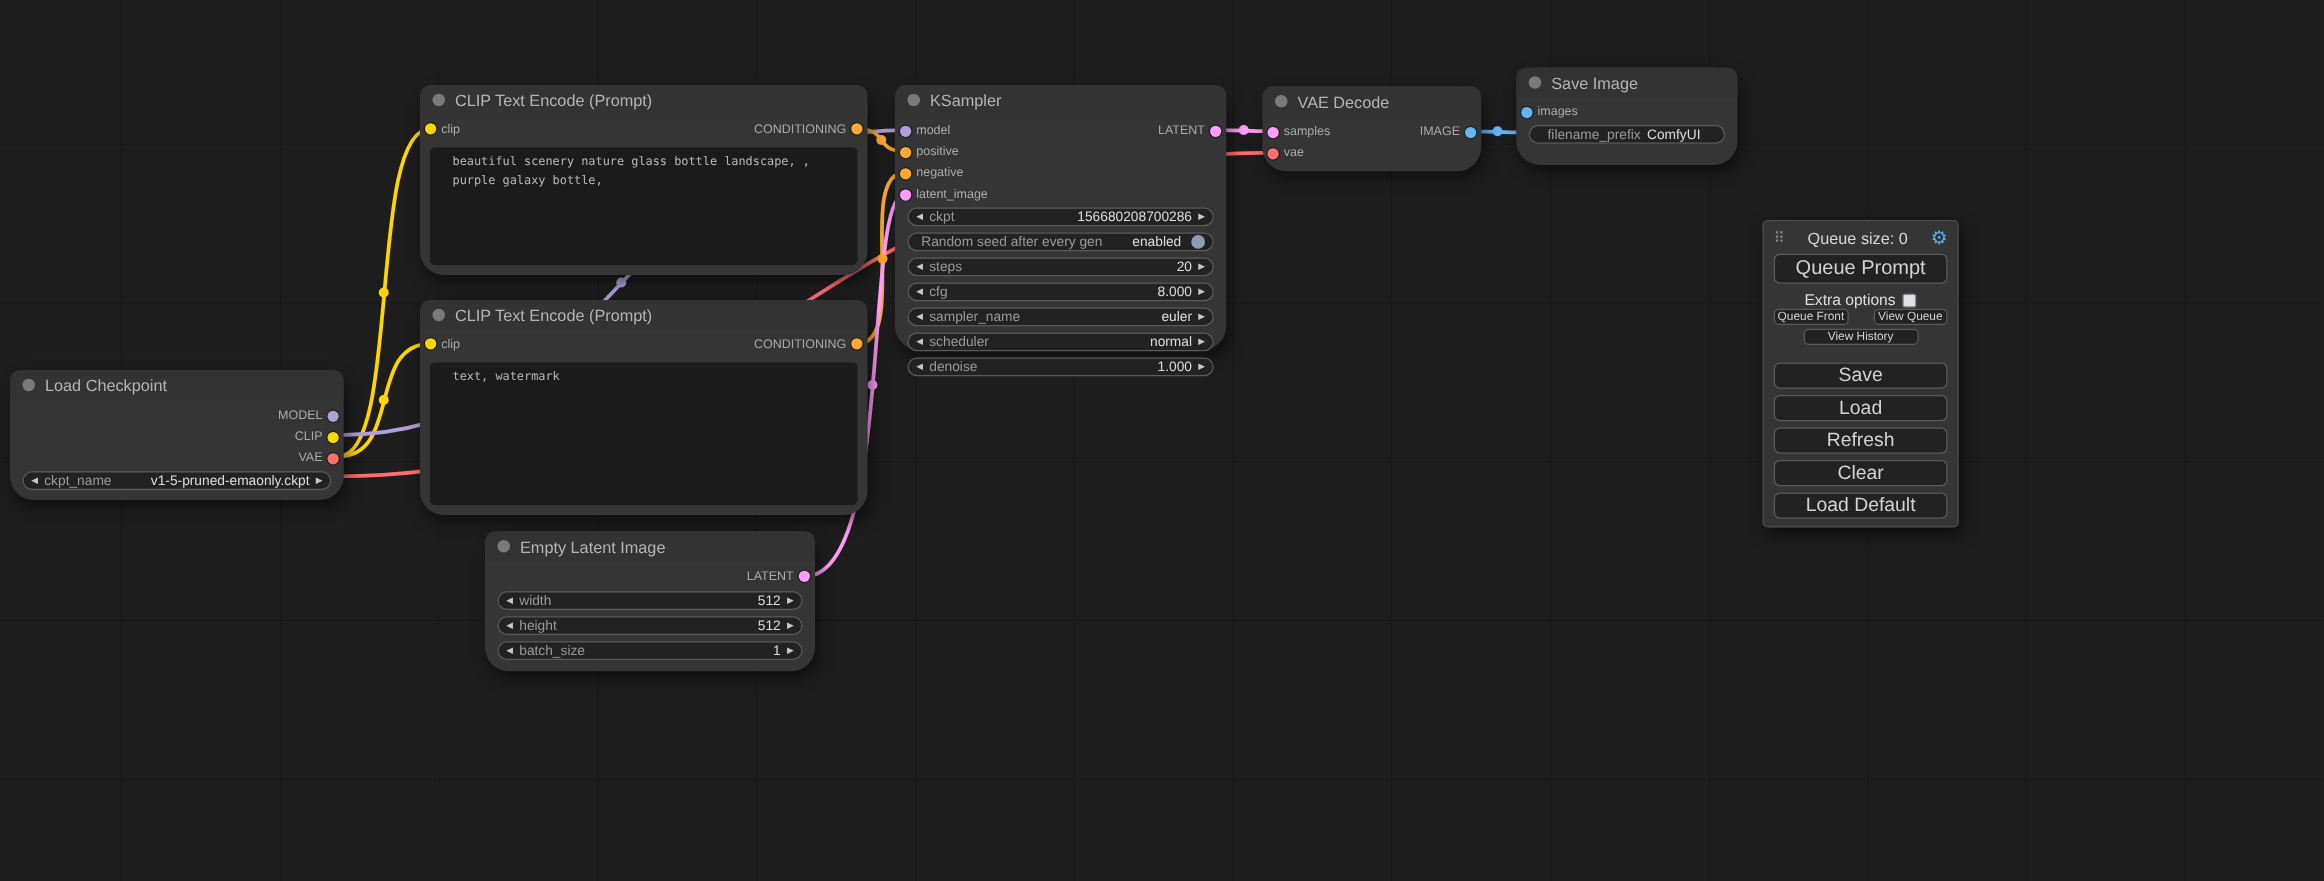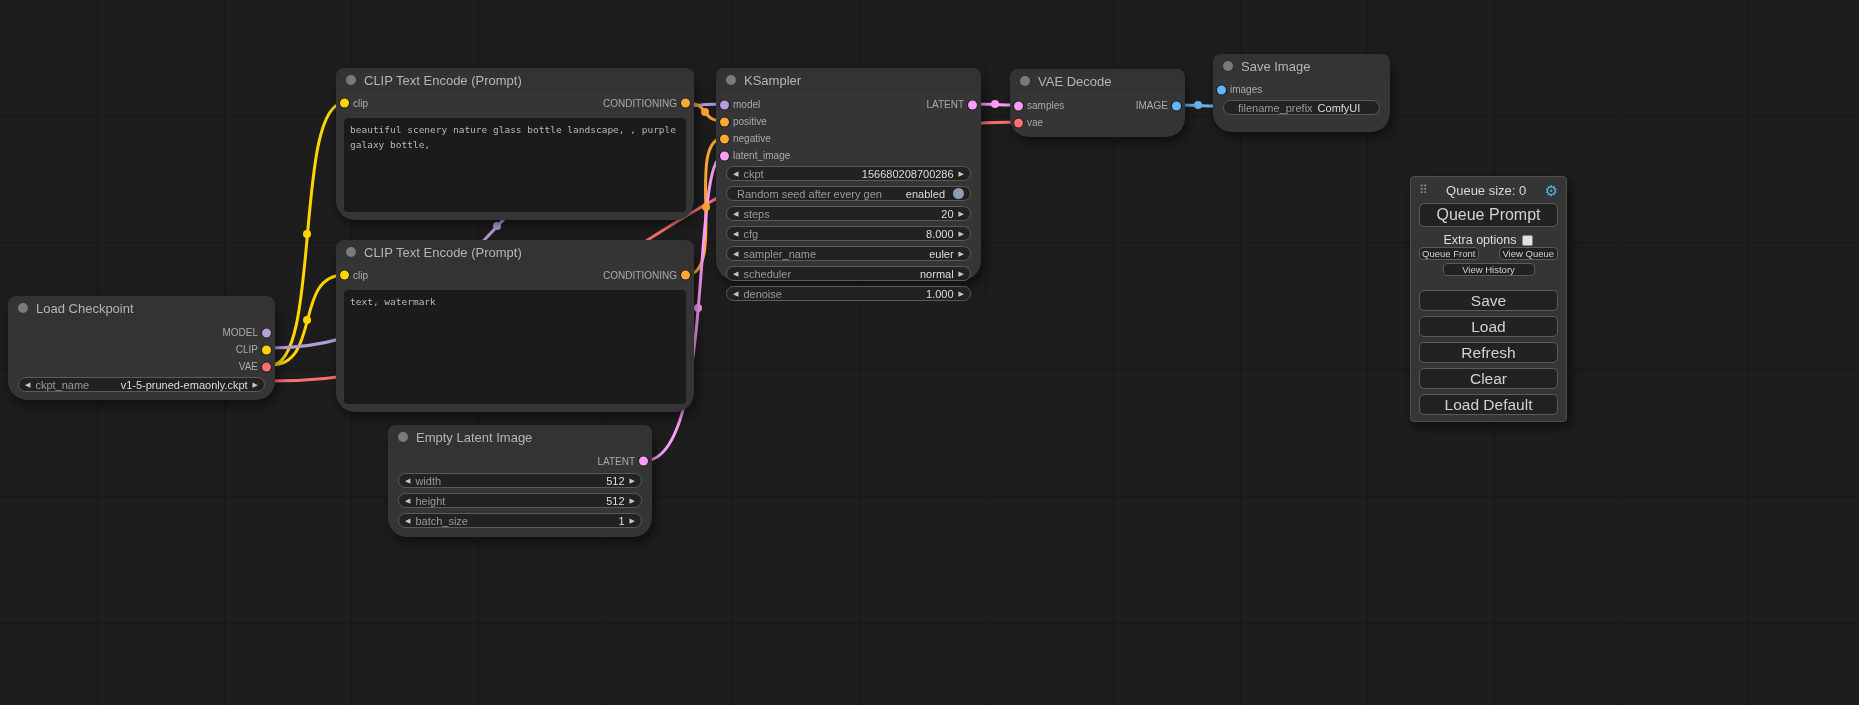--- a/index.html
+++ b/index.html
@@ -28,21 +28,21 @@
   .out-label{margin-left:auto;margin-right:17px;white-space:nowrap}
 
   .widget{height:15px;flex:none;margin:0 10px;background:#222;border:1px solid #5a5a5a;
     border-radius:8px;display:flex;align-items:center;gap:5px;padding:0 6px;
     font-size:11px;color:#999;white-space:nowrap}
   .widget .arr{color:#c9c9c9;font-size:7px;line-height:1;flex:none}
   .widget .wl{white-space:nowrap}
   .widget .wv{margin-left:auto;color:#ddd;white-space:nowrap}
   .toggle{width:11px;height:11px;border-radius:50%;background:#8d9eb2;flex:none;margin-left:3px}
 
-  .prompt{flex:1;margin:4px 8px 8px;background:#1b1b1b;border-radius:4px;padding:5px 6px;
+  .prompt{flex:1;margin:4px 8px 8px;background:#1b1b1b;border-radius:4px;padding:5px 18px;
     font-family:"DejaVu Sans Mono",monospace;font-size:9.5px;line-height:1.55;color:#b8b8b8;
     overflow:hidden;white-space:pre-wrap}
 
   #queue-panel{position:absolute;z-index:3;left:1410px;top:176px;width:157px;height:246px;
     background:#353535;border:1px solid #4e4e4e;border-radius:4px;
     box-shadow:3px 5px 12px rgba(0,0,0,.55);display:flex;flex-direction:column;
     padding:4px 8px 8px;color:#ddd}
   .qheader{display:flex;align-items:center;justify-content:space-between;height:18px;
     font-size:13px;color:#d8d8d8;flex:none}
   .qhandle{color:#8a8a8a;font-size:12px;cursor:grab}

